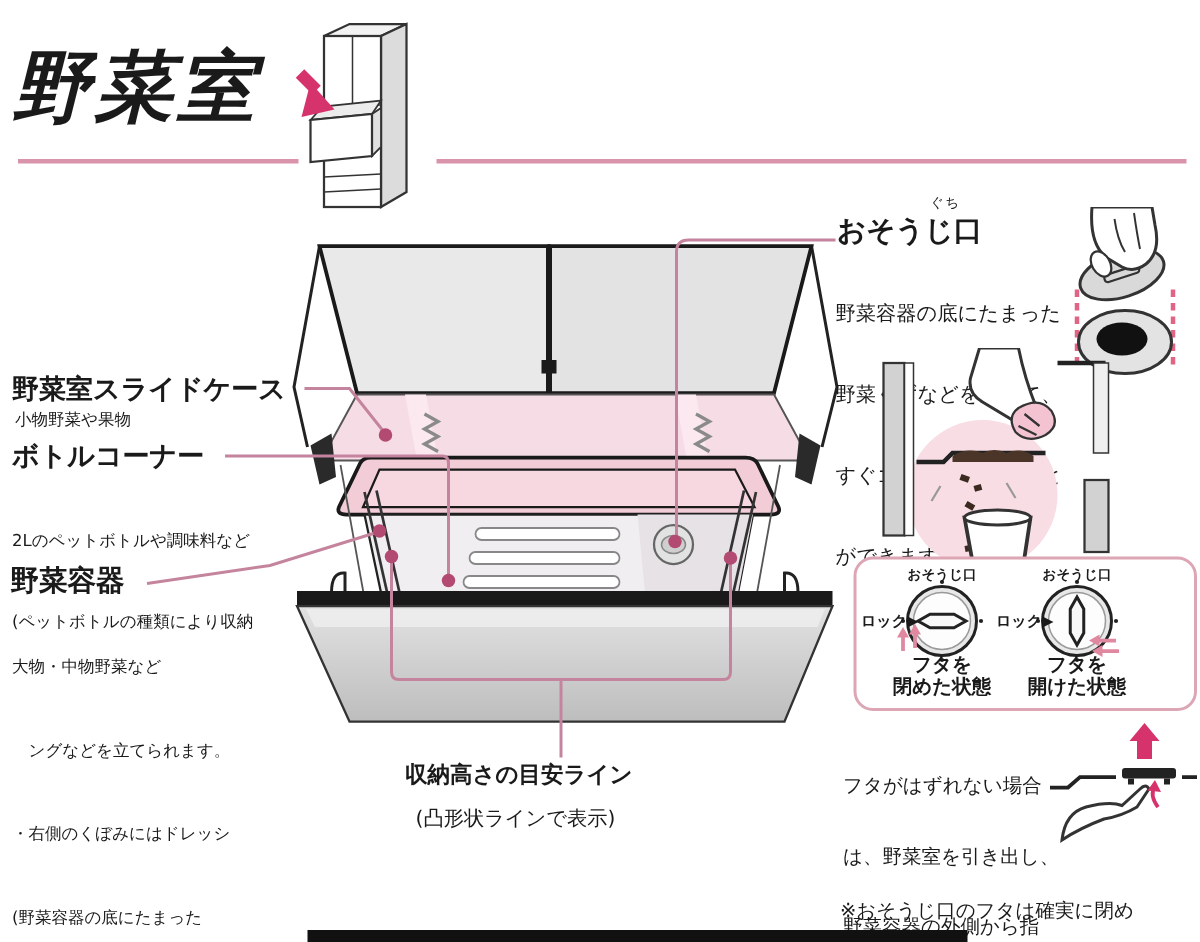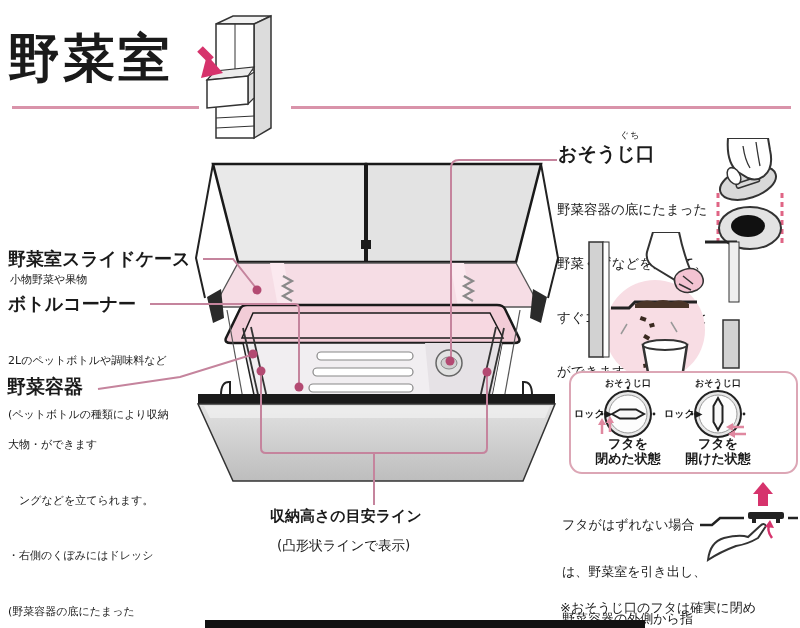--- a/index.html
+++ b/index.html
@@ -1,19 +1,19 @@
 <!DOCTYPE html>
 <html><head>
 <meta charset="utf-8">
 <style>
   html,body{margin:0;padding:0;background:#fff;}
   #canvas{position:relative;width:800px;height:628px;background:#fff;overflow:hidden;
           font-family:"DejaVu Sans",sans-serif;color:#1a1a1a;}
   .abs{position:absolute;}
-  .title{left:8px;top:24px;font-size:52px;font-weight:900;letter-spacing:3px;}
+  .title{left:8px;top:24px;font-size:52px;font-weight:900;letter-spacing:3px;font-style:italic;}
   .hline{height:3px;background:#d993aa;top:106px;}
   .lbl-t{font-size:18px;font-weight:800;white-space:nowrap;}
   .lbl-d{font-size:11px;line-height:18px;white-space:pre;}
   .guide-t{left:270px;top:507px;font-size:15px;font-weight:800;white-space:nowrap;}
   .guide-d{left:277px;top:537px;font-size:13.5px;white-space:nowrap;}
   .port-t{left:558px;top:141px;font-size:19px;font-weight:800;white-space:nowrap;}
   .furi{left:620px;top:129px;font-size:9px;letter-spacing:1px;}
   .port-d{left:557px;top:164px;font-size:13.5px;line-height:18px;white-space:pre;}
   .dial-lbl{top:377px;width:54px;text-align:center;font-size:9px;font-weight:700;white-space:nowrap;}
   .lock-lbl{top:407px;font-size:10px;font-weight:700;white-space:nowrap;}
@@ -51,21 +51,21 @@
   <div class="abs lbl-d" style="left:10px;top:271px;">小物野菜や果物</div>
 
   <div class="abs lbl-t" style="left:8px;top:292px;">ボトルコーナー</div>
   <div class="abs lbl-d" style="left:8px;top:316px;">
     <div>2Lのペットボトルや調味料など</div>
     <div>(ペットボトルの種類により収納</div>
   </div>
 
   <div class="abs lbl-t" style="left:7px;top:374px;font-size:19px;">野菜容器</div>
   <div class="abs lbl-d" style="left:8px;top:399px;line-height:18.5px;">
-    <div>大物・ができます</div>
+    <div>大物・中物野菜など</div>
     <div>　ングなどを立てられます。</div>
     <div>・右側のくぼみにはドレッシ</div>
     <div>(野菜容器の底にたまった</div>
     
   </div>
 
   <svg class="abs" style="left:190px;top:155px;" width="375" height="330" viewBox="190 155 375 330">
 
     <path d="M213,164 L196,258 L205,298" fill="none" stroke="#222" stroke-width="2"></path>
     <path d="M541,164 L558,258 L548,298" fill="none" stroke="#222" stroke-width="2"></path>

